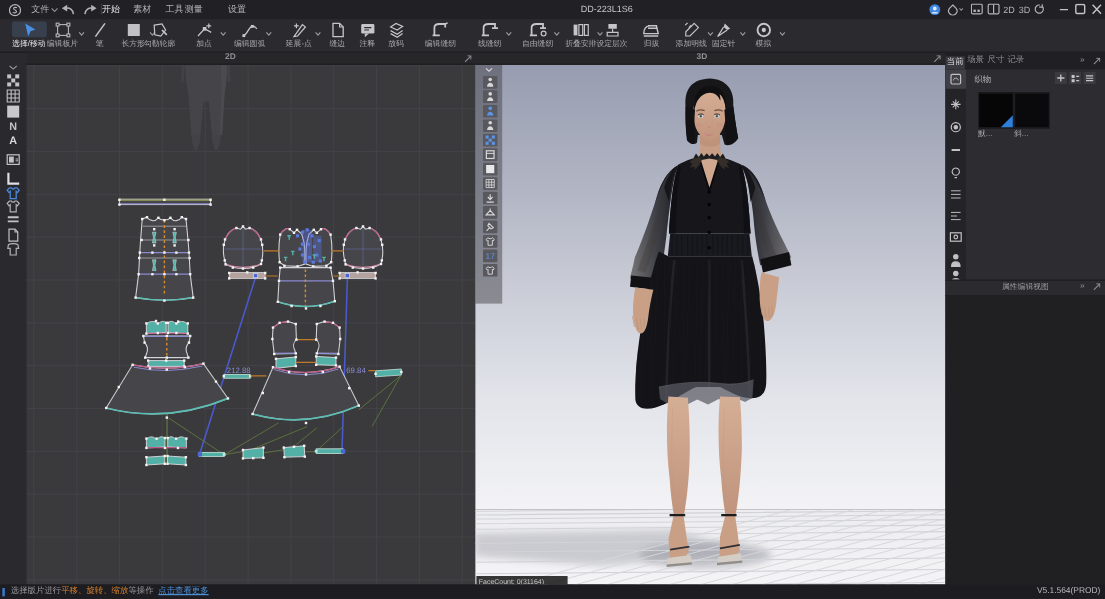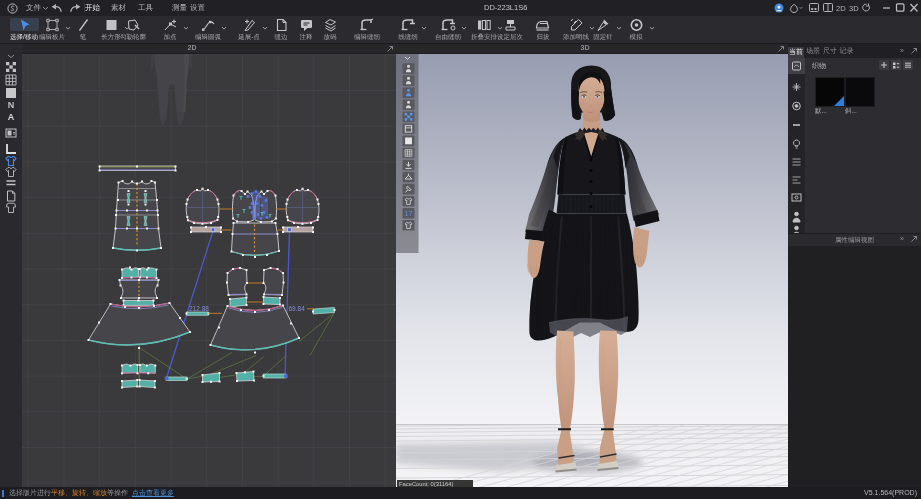--- a/index.html
+++ b/index.html
@@ -37,21 +37,21 @@
  <svg style="position:absolute;left:50px;top:3px" width="32" height="10" viewBox="0 0 32 10">
   <path d="M1.5,3.8 L6,1 L6,6.6 Z" fill="#b2b2b5"></path>
   <path d="M4.5,3.8 C8.5,3.2 11,5.2 11.2,8.8" stroke="#b2b2b5" stroke-width="1.3" fill="none"></path>
   <path d="M30.5,3.8 L26,1 L26,6.6 Z" fill="#b2b2b5"></path>
   <path d="M27.5,3.8 C23.5,3.2 21,5.2 20.8,8.8" stroke="#b2b2b5" stroke-width="1.3" fill="none"></path>
  </svg>
  <div style="position:absolute;left:84px;top:3px;width:1px;height:9px;background:#3a3a3e;"></div>
  <div class="mtxt" style="left:85px;color:#e8e8ea;">开始</div>
  <div class="mtxt" style="left:111px;">素材</div>
  <div class="mtxt" style="left:138px;">工具</div>
- <div class="mtxt" style="left:172px;text-align:right;">测量</div>
+ <div class="mtxt" style="left:154px;text-align:right;">测量</div>
  <div class="mtxt" style="left:190px;">设置</div>
  <div class="mtxt" style="left:442px;color:#c6c6c9;padding-left:42px;">DD-223L1S6</div>
  <circle></circle>
  <svg style="position:absolute;left:774px;top:2.5px" width="10" height="10">
         <circle cx="5" cy="5" r="4.5" fill="#3f87e0"></circle>
         <path d="M5,2.5 a1.6,1.6 0 1 1 0,3.2 a1.6,1.6 0 1 1 0,-3.2 M2,8.2 C2.6,6.6 7.4,6.6 8,8.2" fill="#dce9f8"></path>
       </svg>
  <svg style="position:absolute;left:789px;top:3px" width="14" height="10" viewBox="0 0 14 10">
   <path d="M5,1.2 L7.8,4 A3.5,3.5 0 1 1 2.2,4 Z" fill="none" stroke="#b2b2b5" stroke-width="1"></path>
   <path d="M10.5,4 L12,5.5 L13.5,4" stroke="#8f8f92" stroke-width="0.9" fill="none"></path>

